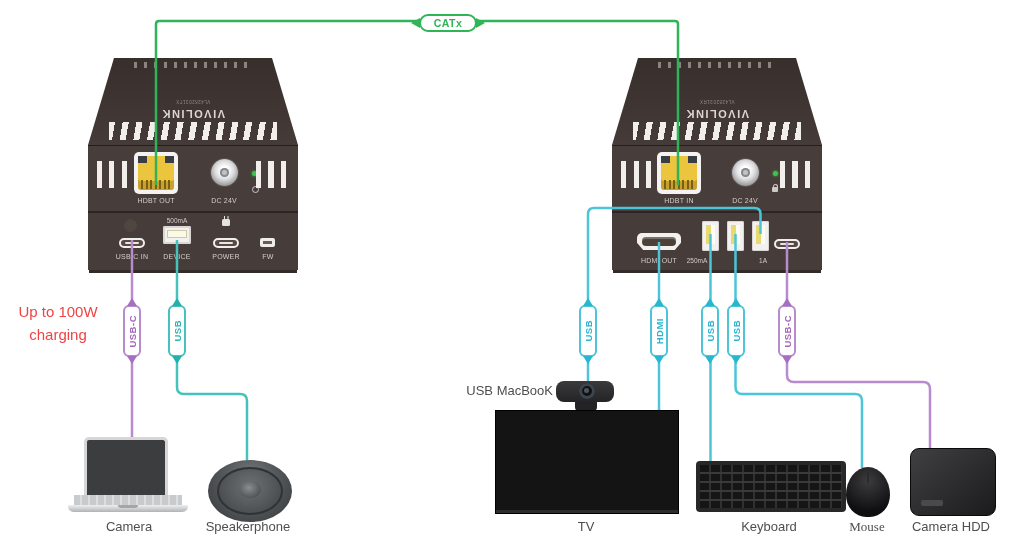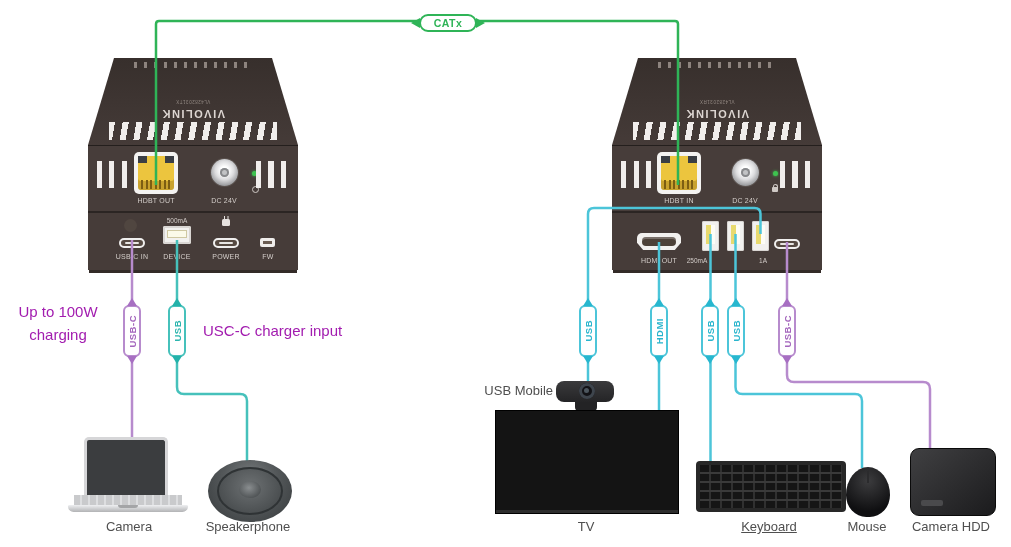--- a/index.html
+++ b/index.html
@@ -100,21 +100,21 @@
   .catx { position:absolute; left:419px; top:14px; width:58px; height:18px; background:#fff;
     border:2px solid #2fb457; border-radius:10px; z-index:6; box-sizing:border-box;
     display:flex; align-items:center; justify-content:center;
     color:#2fb457; font-size:10.5px; font-weight:bold; letter-spacing:.5px; }
   .catx::before { content:""; position:absolute; left:-10px; top:50%; margin-top:-5px;
     border-top:5px solid transparent; border-bottom:5px solid transparent; border-right:9px solid #2fb457; }
   .catx::after { content:""; position:absolute; right:-10px; top:50%; margin-top:-5px;
     border-top:5px solid transparent; border-bottom:5px solid transparent; border-left:9px solid #2fb457; }
 
   
-  .note { position:absolute; color:#a21caf; font-size:15px; z-index:2; }
+  .note { position:absolute; color:#ef4444; font-size:15px; z-index:2; }
   .dev-label { position:absolute; color:#4f4f4f; font-size:13px; text-align:center; z-index:2; }
 
   
   .macbook { position:absolute; left:68px; top:437px; width:120px; height:76px; z-index:5; }
   .mb-screen { position:absolute; left:16px; top:0; width:84px; height:58px;
     background:#3b3d3f; border:3px solid #d6d6d8; border-bottom:none; border-radius:5px 5px 0 0; box-sizing:border-box; }
   .mb-deck { position:absolute; left:6px; top:58px; width:108px; height:10px;
     background:repeating-linear-gradient(90deg,#c9cacc 0 6px,#dddee0 6px 8px), linear-gradient(#e3e4e6,#cfd0d2); }
   .mb-base { position:absolute; left:0; top:68px; width:120px; height:7px;
     background:linear-gradient(#eeeff1,#b2b3b5); border-radius:2px 2px 8px 8px; }
@@ -277,50 +277,49 @@
       <span>USB</span>
     </div>
   <div class="pill pill-purple" style="left:787px; top:331px;">
       <span>USB-C</span>
     </div>
 
   <div class="note" style="left:2px; top:300px; width:112px; text-align:center; line-height:1.55;">
     <span>Up to 100W</span><br>
     <span>charging</span>
   </div>
-  <div class="note" style="left:203px; top:322px; width:160px;">USC-C charger input</div>
 
   <div class="macbook">
     <div class="mb-screen"></div>
     <div class="mb-deck"></div>
     <div class="mb-base"></div>
   </div>
   <div class="dev-label" style="left:69px; top:519px; width:120px;">Camera</div>
 
   <div class="speakerphone">
     <div class="sp-outer"></div>
     <div class="sp-ring"></div>
     <div class="sp-center"></div>
   </div>
   <div class="dev-label" style="left:188px; top:519px; width:120px;">Speakerphone</div>
 
   <div class="camera">
     <div class="cam-body"></div>
     <div class="cam-lens"></div>
     <div class="cam-mount"></div>
   </div>
-  <div class="dev-label" style="left:453px; top:383px; width:100px; text-align:right;">USB Mobile</div>
+  <div class="dev-label" style="left:453px; top:383px; width:100px; text-align:right;">USB MacBooK</div>
 
   <div class="tv"></div>
   <div class="dev-label" style="left:546px; top:519px; width:80px;">TV</div>
 
   <div class="keyboard">
     <div class="kb-keys"></div>
   </div>
-  <div class="dev-label" style="left:709px; top:519px; width:120px;text-decoration:underline;">Keyboard</div>
+  <div class="dev-label" style="left:709px; top:519px; width:120px;">Keyboard</div>
 
   <div class="mouse"></div>
-  <div class="dev-label" style="left:827px; top:519px; width:80px;">Mouse</div>
+  <div class="dev-label" style="left:827px; top:519px; width:80px;font-family:Liberation Serif, serif;">Mouse</div>
 
   <div class="hdd"></div>
   <div class="dev-label" style="left:891px; top:519px; width:120px;">Camera HDD</div>
 
 </div>
 
 </body></html>

